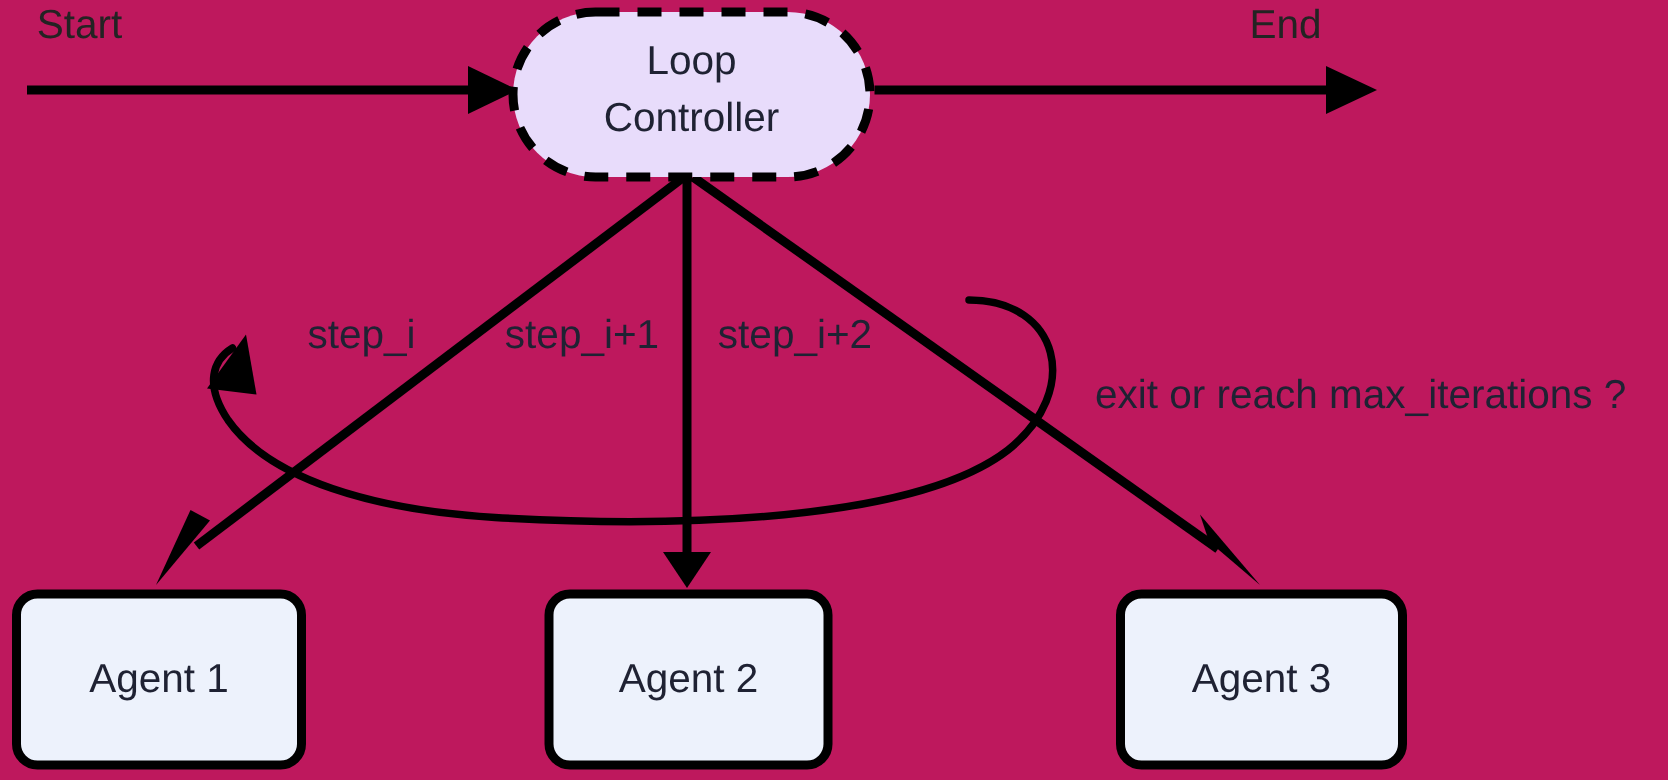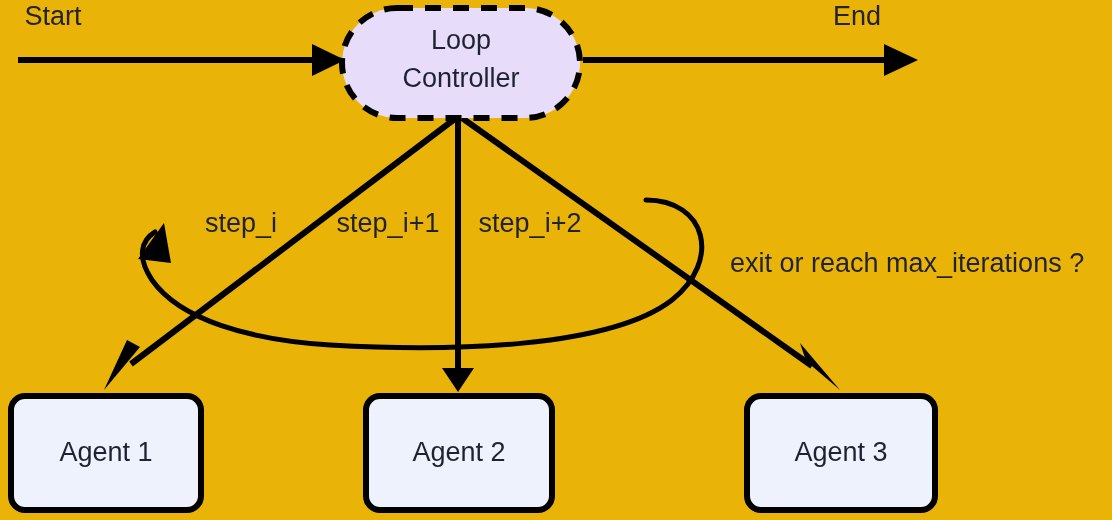--- a/index.html
+++ b/index.html
@@ -8,21 +8,21 @@
     padding: 0;
     background: #ffffff;
   }
   body {
     font-family: "Liberation Sans", sans-serif;
   }
   #diagram-root {
     position: relative;
     width: 1112px;
     height: 520px;
-    background: #eab308;
+    background: #be185d;
     overflow: hidden;
   }
   svg#diagram-canvas {
     display: block;
     width: 1112px;
     height: 520px;
   }
   .edge-line {
     stroke: #000000;
     fill: none;

